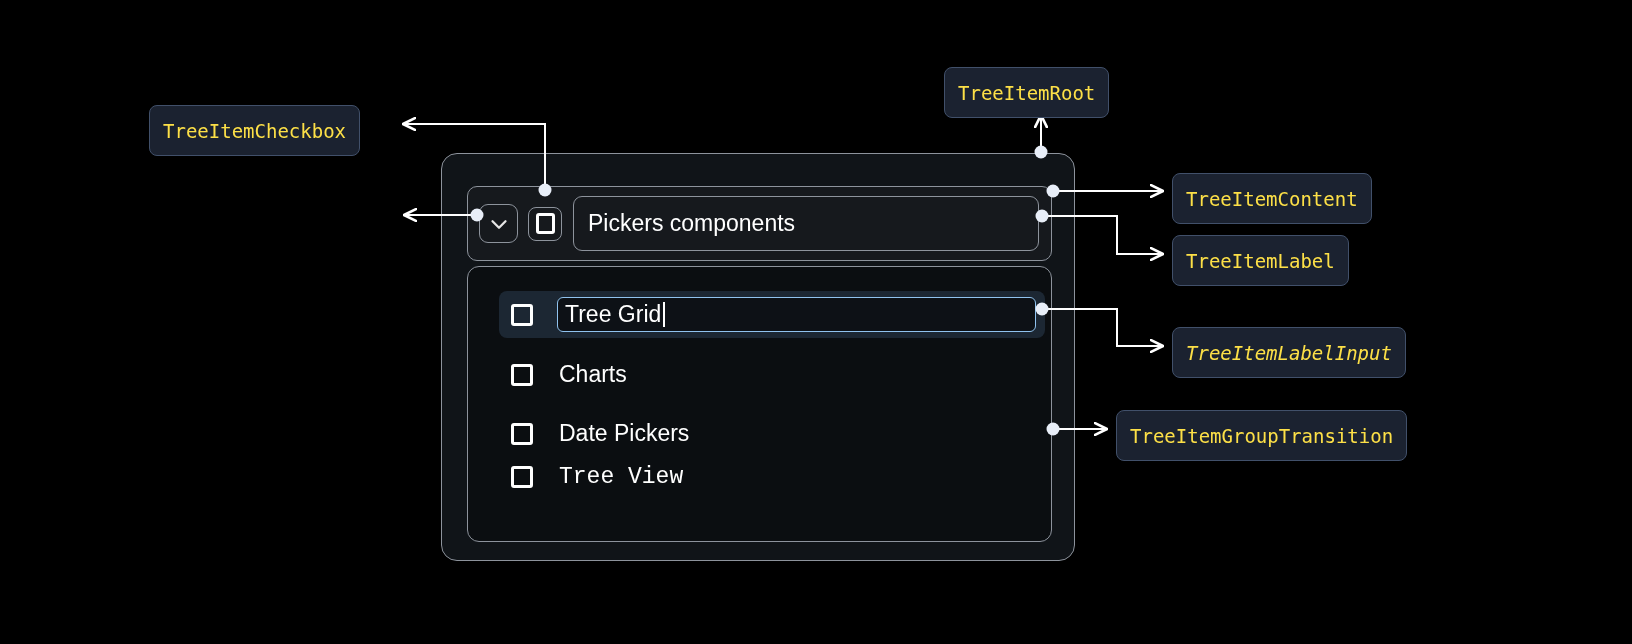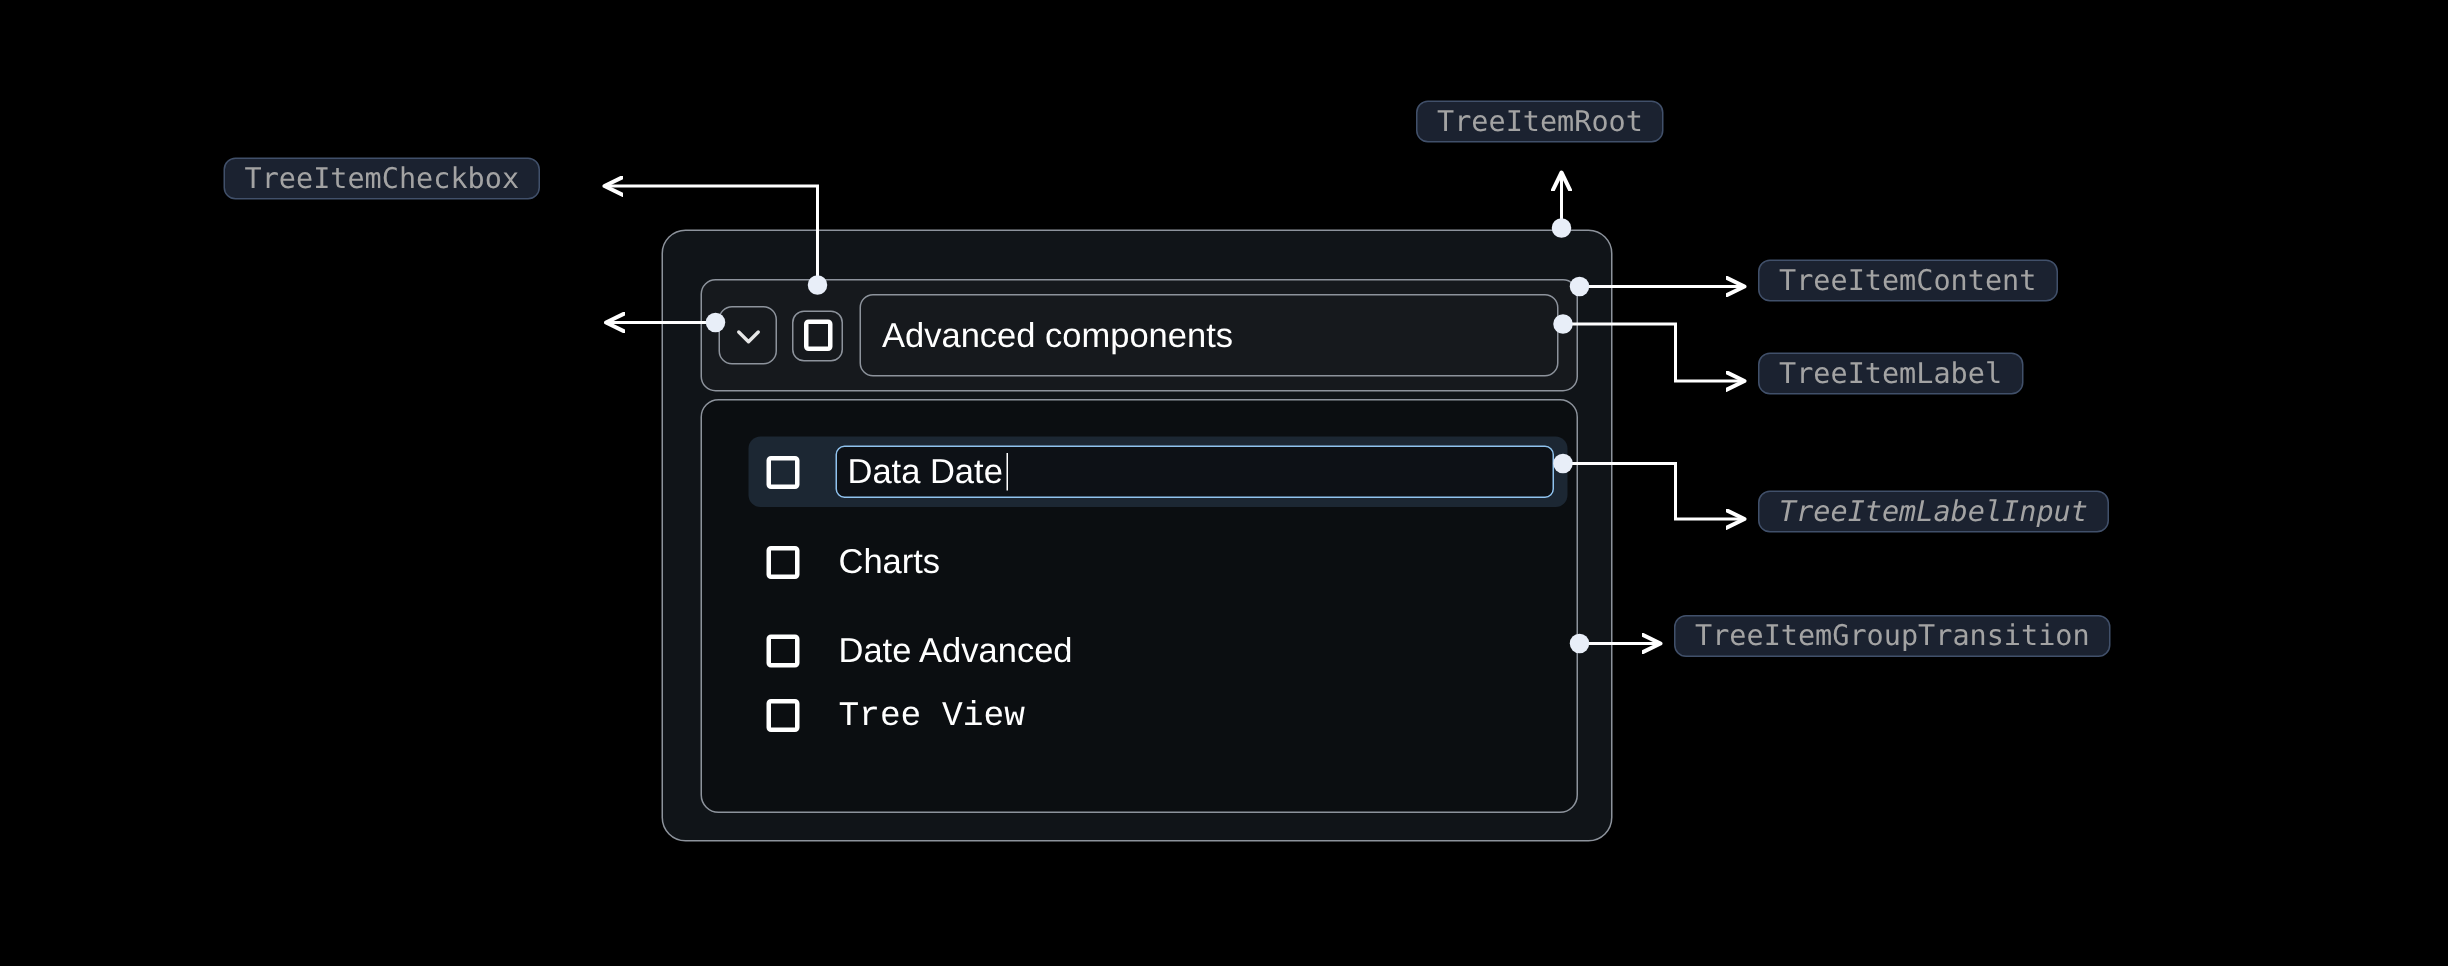--- a/index.html
+++ b/index.html
@@ -33,26 +33,26 @@
     z-index: 5;
   }
 
   
   .badge {
     position: absolute;
     box-sizing: border-box;
     display: flex;
     align-items: center;
     justify-content: center;
-    height: 28px;
+    height: 51px;
     padding: 0 13px;
     border-radius: 8px;
     background: #1b2230;
     border: 1px solid #41506a;
-    color: #a3a3a3;
+    color: #fde047;
     font-family: "DejaVu Sans Mono", "Liberation Mono", monospace;
     font-size: 19px;
     letter-spacing: 0px;
     white-space: nowrap;
     z-index: 8;
   }
 
   
   #tree-root {
     position: absolute;
@@ -218,43 +218,43 @@
             <polyline points="6 9.5 12 15.5 18 9.5"></polyline>
           </svg>
         </span>
       </div>
 
       <div id="root-checkbox">
         <span class="cb-glyph"></span>
       </div>
 
       <div id="tree-label">
-        <span>Advanced components</span>
+        <span>Pickers components</span>
       </div>
 
     </div>
 
     <div id="group-transition">
 
       <div class="child-row selected" style="top:24px;">
         <span class="row-cb"></span>
         <div id="label-input">
-          <span>Data Date</span>
+          <span>Tree Grid</span>
             <span class="caret"></span>
         </div>
       </div>
 
       <div class="child-row" style="top:84px;">
         <span class="row-cb"></span>
         <span class="row-text">Charts</span>
       </div>
 
       <div class="child-row" style="top:143px;">
         <span class="row-cb"></span>
-        <span class="row-text">Date Advanced</span>
+        <span class="row-text">Date Pickers</span>
       </div>
 
       <div class="child-row" style="top:186px;font-family:Liberation Mono, monospace;">
         <span class="row-cb"></span>
         <span class="row-text">Tree View</span>
       </div>
 
     </div>
   </div>
 

